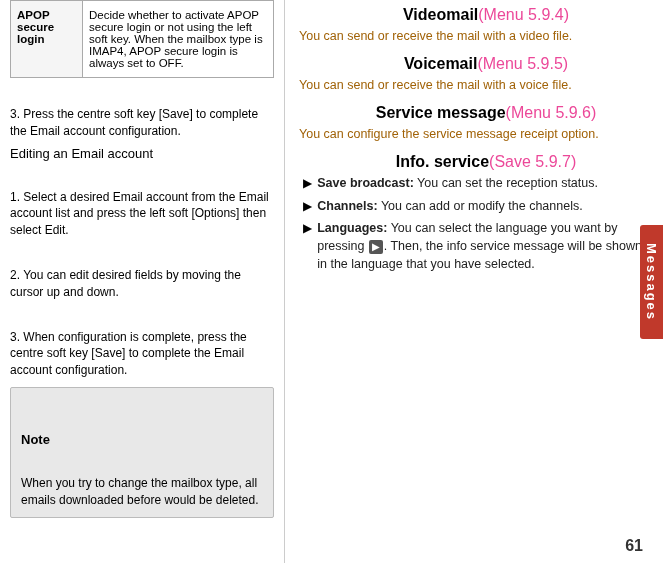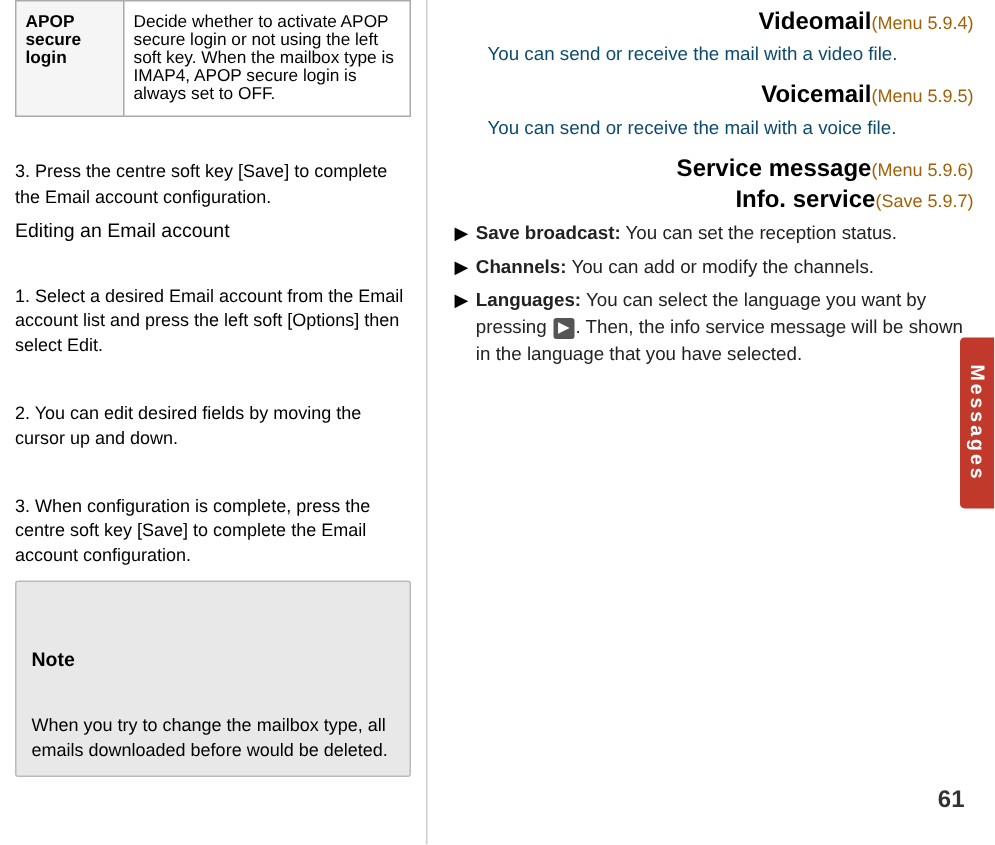--- a/index.html
+++ b/index.html
@@ -81,59 +81,58 @@
       padding: 6px 14px 6px 14px;
       overflow: hidden;
       position: relative;
     }
 
     .section-title {
       font-size: 16px;
       font-weight: bold;
       color: #000;
       display: flex;
-      justify-content: flex-end;
+      justify-content: center;
       align-items: baseline;
       margin-bottom: 3px;
       margin-left: 24px;
     }
 
     .menu-ref {
-      font-size: 12px;
+      font-size: 16px;
       font-weight: normal;
-      color: #a16207;
+      color: #ec4899;
     }
 
     .section-body {
       font-size: 12.5px;
       line-height: 1.45;
       margin-bottom: 10px;
-      color: #0c4a6e;
-      margin-left: 26px;
+      color: #a16207;
     }
 
     .side-tab {
       position: absolute;
       right: 0;
       top: 50%;
       transform: translateY(-50%);
       writing-mode: vertical-rl;
       text-orientation: mixed;
       background: #c0392b;
       color: #fff;
       font-size: 13px;
       font-weight: bold;
       padding: 18px 4px;
       letter-spacing: 2px;
       border-radius: 3px 0 0 3px;
     }
 
     .page-number {
       position: absolute;
-      bottom: 20px;
+      bottom: 8px;
       right: 20px;
       font-size: 16px;
       font-weight: bold;
       color: #333;
     }
 
     .bullet-list {
       margin-left: 4px;
       margin-bottom: 8px;
     }
@@ -208,20 +207,21 @@
   <div class="section-title">
     <span>Voicemail</span>
     <span class="menu-ref">(Menu 5.9.5)</span>
   </div>
   <div class="section-body">You can send or receive the mail with a voice file.</div>
 
   <div class="section-title">
     <span>Service message</span>
     <span class="menu-ref">(Menu 5.9.6)</span>
   </div>
+  <div class="section-body">You can configure the service message receipt option.</div>
 
   <div class="section-title">
     <span>Info. service</span>
     <span class="menu-ref">(Save 5.9.7)</span>
   </div>
 
   <div class="bullet-list">
     <div class="bullet-item">
       <span class="bullet-arrow">▶</span>
       <span><b>Save broadcast:</b><span> You can set the reception status.</span></span>

